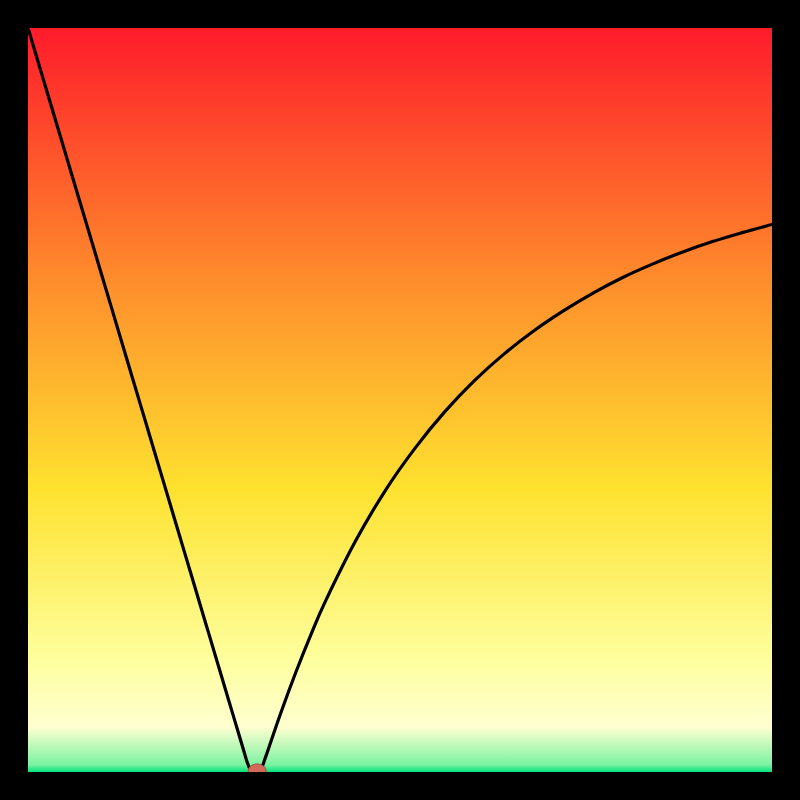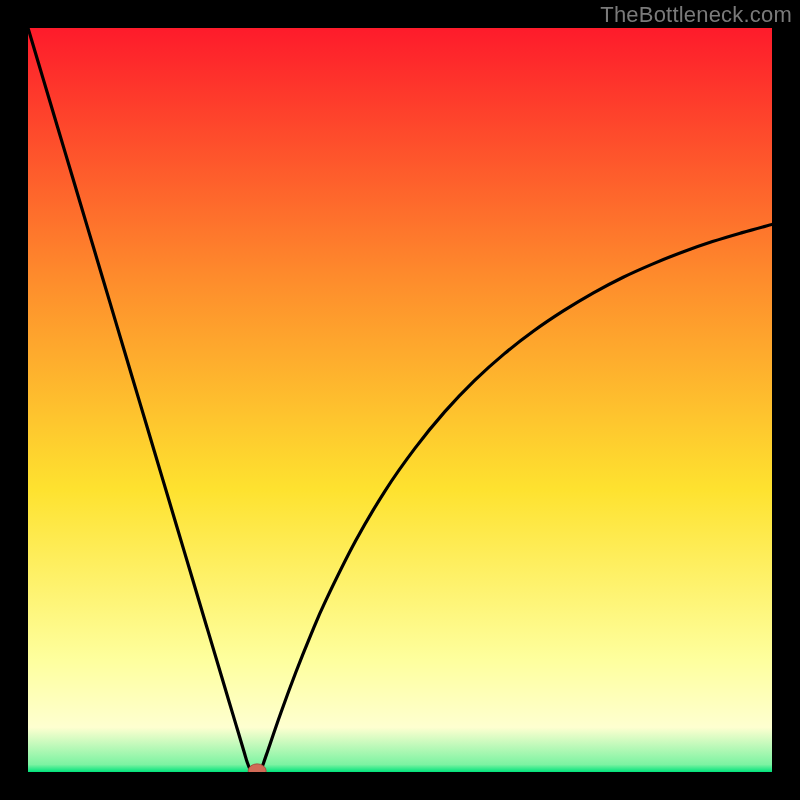--- a/index.html
+++ b/index.html
@@ -34,21 +34,20 @@
     font-weight: 500;
     letter-spacing: 0.2px;
     user-select: none;
   }
   svg { display: block; }
 </style>
 </head>
 <body>
 
 <div class="frame">
-  <div class="watermark">TheBottleneck.com</div>
 
   <div class="plot">
     <svg id="chart-svg" viewBox="0 0 744 744" width="744" height="744" preserveAspectRatio="none">
       <defs>
         <linearGradient id="bg-grad" x1="0" y1="0" x2="0" y2="1">
           <stop id="g0" offset="0%" stop-color="#fe1b2b"></stop>
           <stop id="g1" offset="34%" stop-color="#fe8d2c"></stop>
           <stop id="g2" offset="62%" stop-color="#fee22f"></stop>
           <stop id="g3" offset="85%" stop-color="#feff9e"></stop>
           <stop id="g4" offset="94%" stop-color="#feffd0"></stop>

